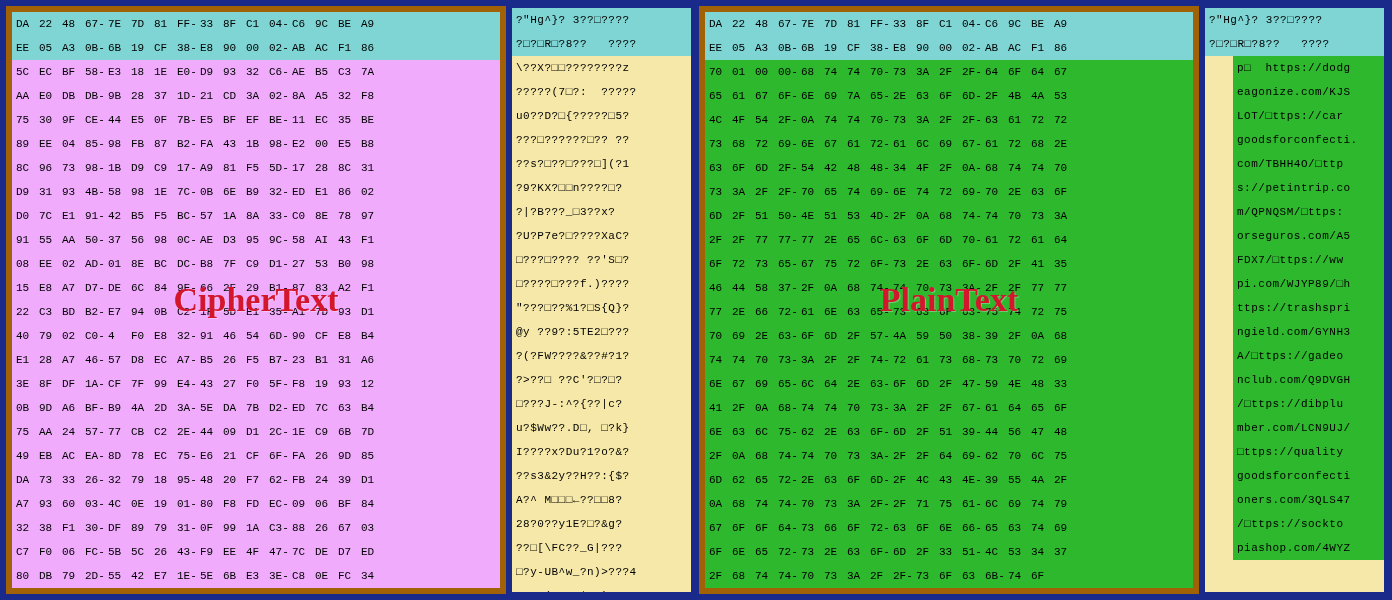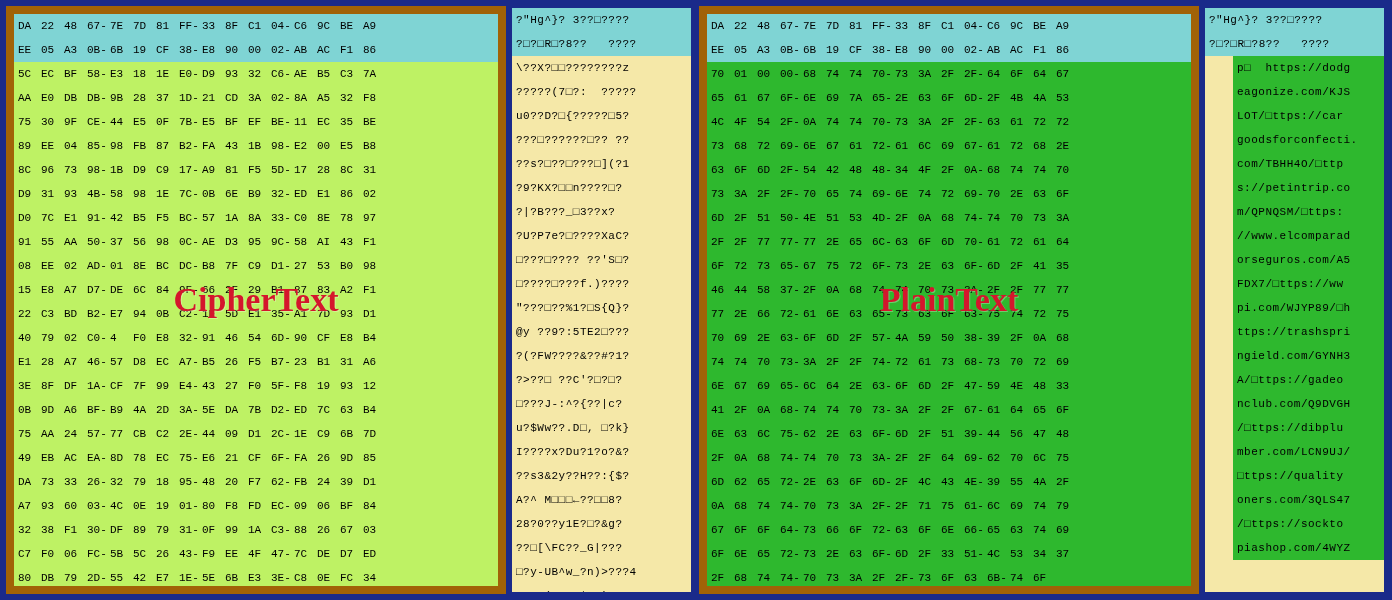--- a/index.html
+++ b/index.html
@@ -15,24 +15,24 @@
     gap: 6px;
   }
   .panel {
     flex: 1;
     display: flex;
     gap: 4px;
     min-width: 0;
   }
   .hex-area {
     flex: 0 0 500px;
-    background: #bef264;
+    background: #f0abfc;
     position: relative;
     overflow: hidden;
-    border: 8px solid #a16207;
+    border: 6px solid #a16207;
   }
   .ascii-area {
     flex: 1;
     background: #f5e8a8;
     position: relative;
     overflow: hidden;
     border: 2px solid #1a2a8a;
     min-width: 0;
   }
   .row {
@@ -171,28 +171,28 @@
   <div class="ascii-area" id="plain-ascii">
       <div class="row header"><span class="ascii-text">?"Hg^}? 3??□????</span></div>
       <div class="row header"><span class="ascii-text">?□?□R□?8??   ????</span></div>
       <div class="row plain-ascii"><span class="ascii-text">p□  https://dodg</span></div>
       <div class="row plain-ascii"><span class="ascii-text">eagonize.com/KJS</span></div>
       <div class="row plain-ascii"><span class="ascii-text">LOT/□ttps://car</span></div>
       <div class="row plain-ascii"><span class="ascii-text">goodsforconfecti.</span></div>
       <div class="row plain-ascii"><span class="ascii-text">com/TBHH4O/□ttp</span></div>
       <div class="row plain-ascii"><span class="ascii-text">s://petintrip.co</span></div>
       <div class="row plain-ascii"><span class="ascii-text">m/QPNQSM/□ttps:</span></div>
-      <div class="row plain-ascii"><span class="ascii-text">//www.elcomparad</span></div>
       <div class="row plain-ascii"><span class="ascii-text">orseguros.com/A5</span></div>
       <div class="row plain-ascii"><span class="ascii-text">FDX7/□ttps://ww</span></div>
       <div class="row plain-ascii"><span class="ascii-text">pi.com/WJYP89/□h</span></div>
       <div class="row plain-ascii"><span class="ascii-text">ttps://trashspri</span></div>
       <div class="row plain-ascii"><span class="ascii-text">ngield.com/GYNH3</span></div>
       <div class="row plain-ascii"><span class="ascii-text">A/□ttps://gadeo</span></div>
       <div class="row plain-ascii"><span class="ascii-text">nclub.com/Q9DVGH</span></div>
       <div class="row plain-ascii"><span class="ascii-text">/□ttps://dibplu</span></div>
       <div class="row plain-ascii"><span class="ascii-text">mber.com/LCN9UJ/</span></div>
       <div class="row plain-ascii"><span class="ascii-text">□ttps://quality</span></div>
+      <div class="row plain-ascii"><span class="ascii-text">goodsforconfecti</span></div>
       <div class="row plain-ascii"><span class="ascii-text">oners.com/3QLS47</span></div>
       <div class="row plain-ascii"><span class="ascii-text">/□ttps://sockto</span></div>
       <div class="row plain-ascii"><span class="ascii-text">piashop.com/4WYZ</span></div>
     </div>
 </div>
 
 </body></html>

